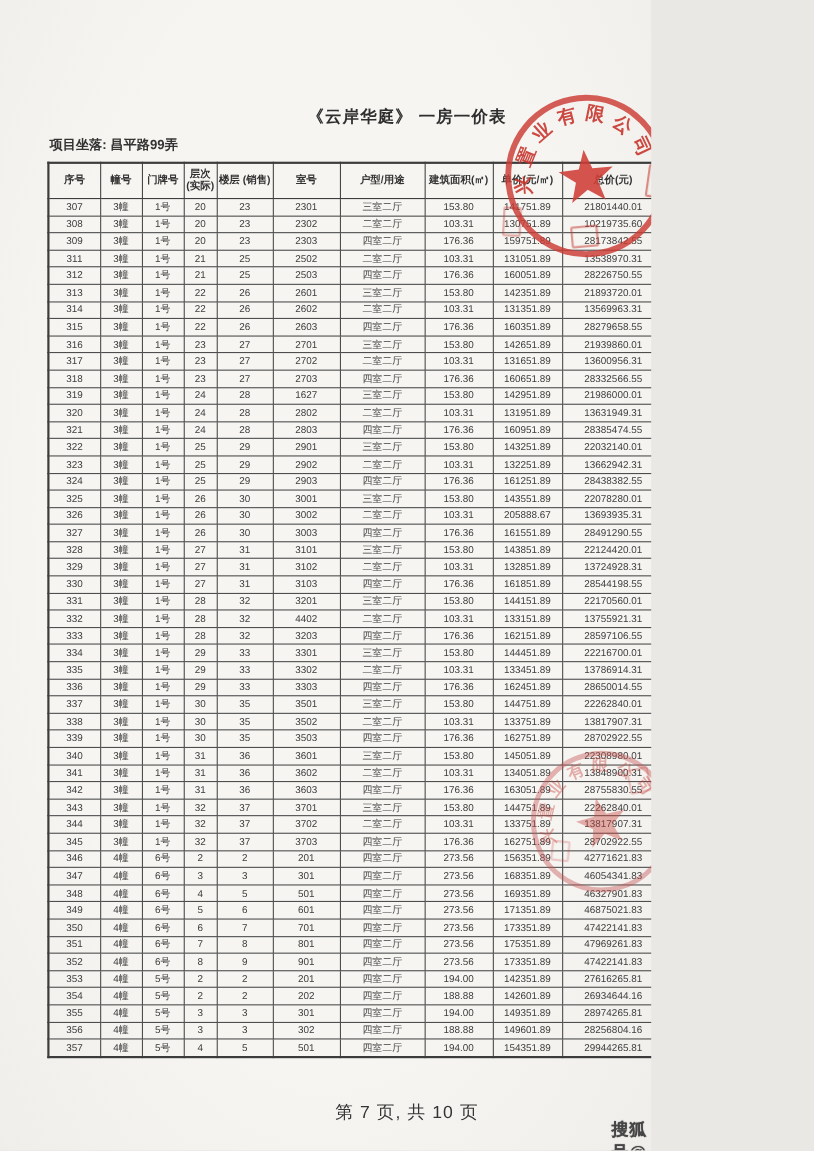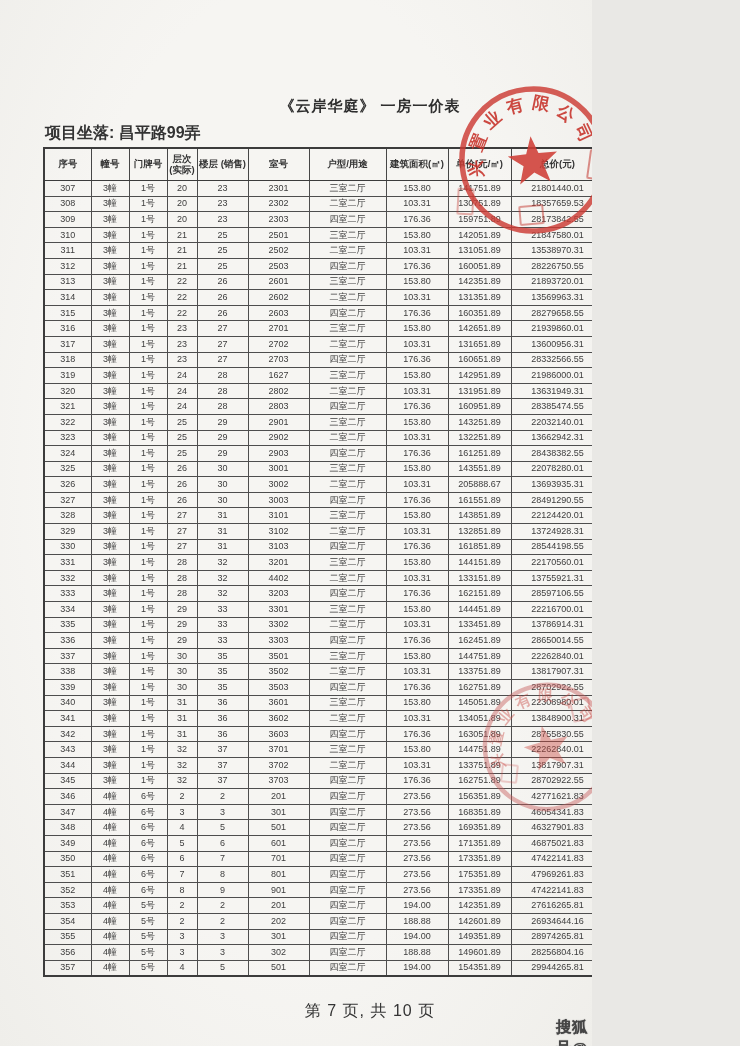--- a/index.html
+++ b/index.html
@@ -12,21 +12,21 @@
     position:relative;width:592px;height:1046px;overflow:hidden;
     background:radial-gradient(ellipse at 50% 45%, #f6f5f2 60%, #efeeea 100%);
   }
   .doc-title{
     position:absolute;top:97px;left:0;width:740px;
     text-align:center;font-size:15px;font-weight:bold;color:#2e2e2e;
     letter-spacing:1px;
   }
   .location-line{
     position:absolute;top:123px;left:45px;
-    font-size:16px;font-weight:bold;color:#333;
+    font-size:12px;font-weight:bold;color:#333;
   }
   table.price-table{
     position:absolute;left:43px;top:147px;width:657px;
     border-collapse:collapse;table-layout:fixed;
     border:2px solid #3c3c3c;
     background:transparent;
   }
   .price-table th{
     border:1px solid #474747;border-bottom:1.5px solid #3c3c3c;
     font-size:9.5px;font-weight:bold;color:#333;
@@ -118,47 +118,34 @@
         <tr>
           <td>308</td>
           <td>3幢</td>
           <td>1号</td>
           <td>20</td>
           <td>23</td>
           <td>2302</td>
           <td>二室二厅</td>
           <td>103.31</td>
           <td>130751.89</td>
-          <td>18357659.53</td>
+          <td>10219735.60</td>
           <td></td>
         </tr>
         <tr>
           <td>309</td>
           <td>3幢</td>
           <td>1号</td>
           <td>20</td>
           <td>23</td>
           <td>2303</td>
           <td>四室二厅</td>
           <td>176.36</td>
           <td>159751.89</td>
           <td>28173842.55</td>
-          <td></td>
-        </tr>
-        <tr>
-          <td>310</td>
-          <td>3幢</td>
-          <td>1号</td>
-          <td>21</td>
-          <td>25</td>
-          <td>2501</td>
-          <td>三室二厅</td>
-          <td>153.80</td>
-          <td>142051.89</td>
-          <td>21847580.01</td>
           <td></td>
         </tr>
         <tr>
           <td>311</td>
           <td>3幢</td>
           <td>1号</td>
           <td>21</td>
           <td>25</td>
           <td>2502</td>
           <td>二室二厅</td>

